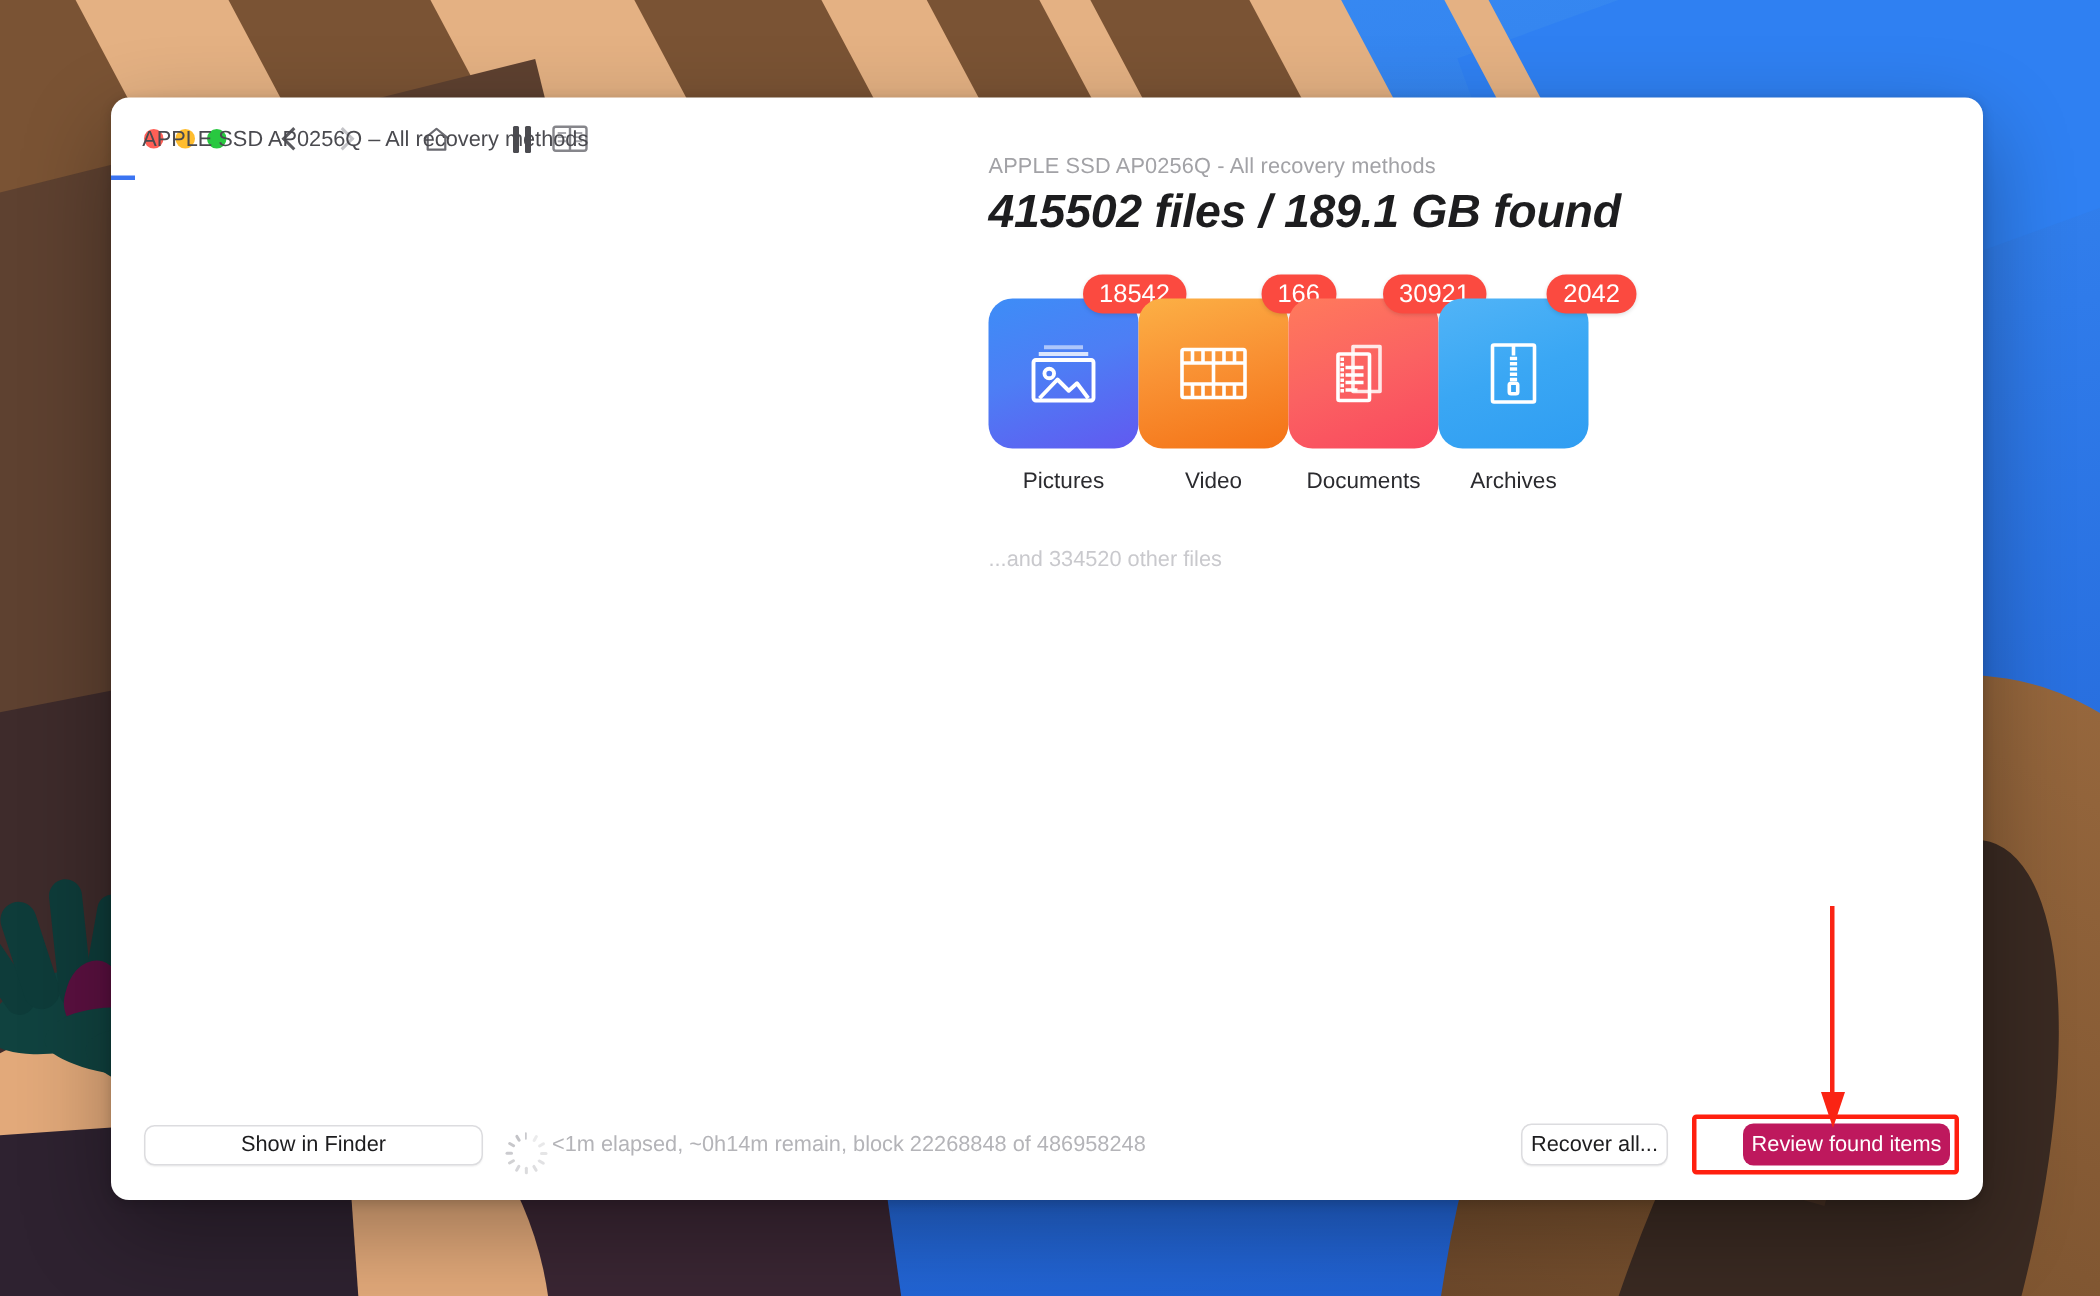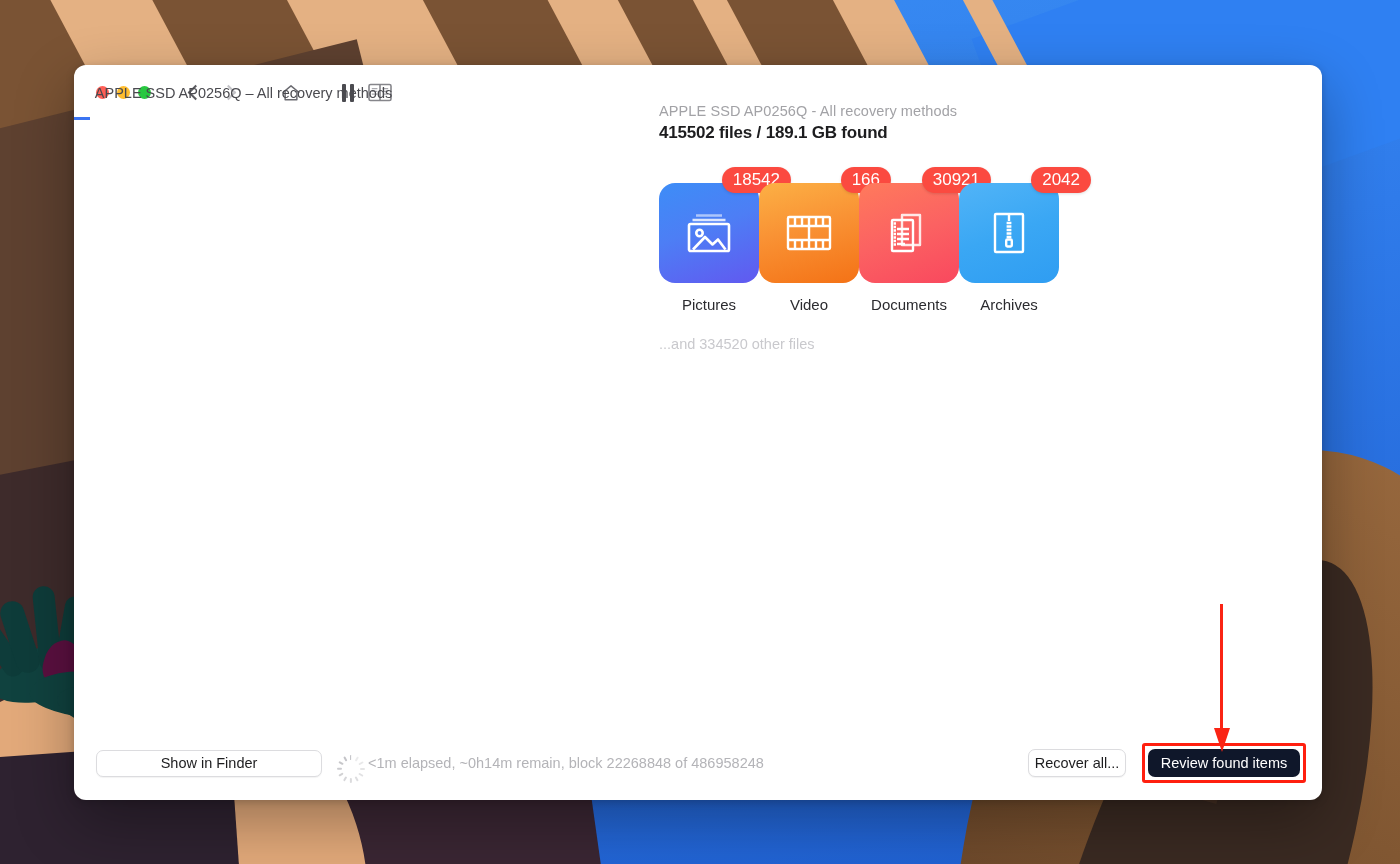--- a/index.html
+++ b/index.html
@@ -141,22 +141,22 @@
   
   #progress-track {
     position:absolute; left:0; bottom:0; height:3px; width:100%; background:transparent;
   }
   #progress-fill { height:3px; background:#3b74f2; }
 
   
   #content { flex:1; position:relative; padding:38px 16px 0 246px; }
   #subtitle { font-size:14.5px; color:#a2a2a6; letter-spacing:.1px; }
   #headline {
-    font-size:17px; font-weight:700; color:#1d1d1f;
-    margin-top:4px; letter-spacing:-.2px;
+    font-size:31px; font-weight:700; color:#1d1d1f;
+    margin-top:4px; letter-spacing:-.2px;font-style:italic;
   }
 
   #tiles { display:flex; margin-top:40px; }
   .tile { width:100px; position:relative; }
   .tile-square {
     width:100px; height:100px; border-radius:16px;
     display:flex; align-items:center; justify-content:center;
     position:relative;
   }
   .tile-pictures  { background:linear-gradient(160deg,#3d8df7 0%,#4d7ef5 45%,#6159f0 100%); }
@@ -170,21 +170,21 @@
     background:#fb4a40; color:#fff;
     font-size:17px; font-weight:500;
     padding:4px 11px 5px; border-radius:15px;
     line-height:1; white-space:nowrap;
     box-shadow:0 1px 3px rgba(0,0,0,.13);
   }
   .tile-label {
     margin-top:13px; text-align:center; font-size:15px; color:#2b2b2f;
   }
   #other-files {
-    margin-top:23px; font-size:14.5px; color:#c9c9cd;
+    margin-top:36px; font-size:14.5px; color:#c9c9cd;
   }
 
   
   #footer {
     position:absolute; left:0; right:0; bottom:0; height:74px;
     display:flex; align-items:center; padding:0 22px;
   }
   .btn {
     font-family:"Liberation Sans", sans-serif;
     font-size:14.5px; border-radius:7px; cursor:default;
@@ -193,23 +193,24 @@
   .btn-secondary {
     background:#fff; color:#1d1d1f;
     border:1px solid #dcdcdf;
     box-shadow:0 1px 1px rgba(0,0,0,.05);
   }
   #show-in-finder { width:226px; height:27px; }
   #recover-all { width:98px; height:28px; margin-left:auto; }
 
   #review-wrap { position:relative; margin-left:22px; margin-right:0; }
   #review-found-items {
-    width:152px; height:28px;
-    background:#0f172a; color:#fff; border:none;
+    width:138px; height:28px;
+    background:#be185d; color:#fff; border:none;
     font-weight:500;
+    margin-left:28px;
   }
   #review-highlight {
     position:absolute; left:-6px; top:-6px; right:-6px; bottom:-6px;
     border:3px solid #ff1f0f; border-radius:3px; pointer-events:none;
   }
 
   #status {
     display:flex; align-items:center; gap:9px;
     margin-left:20px; font-size:14.5px; color:#b4b4b8;
   }

